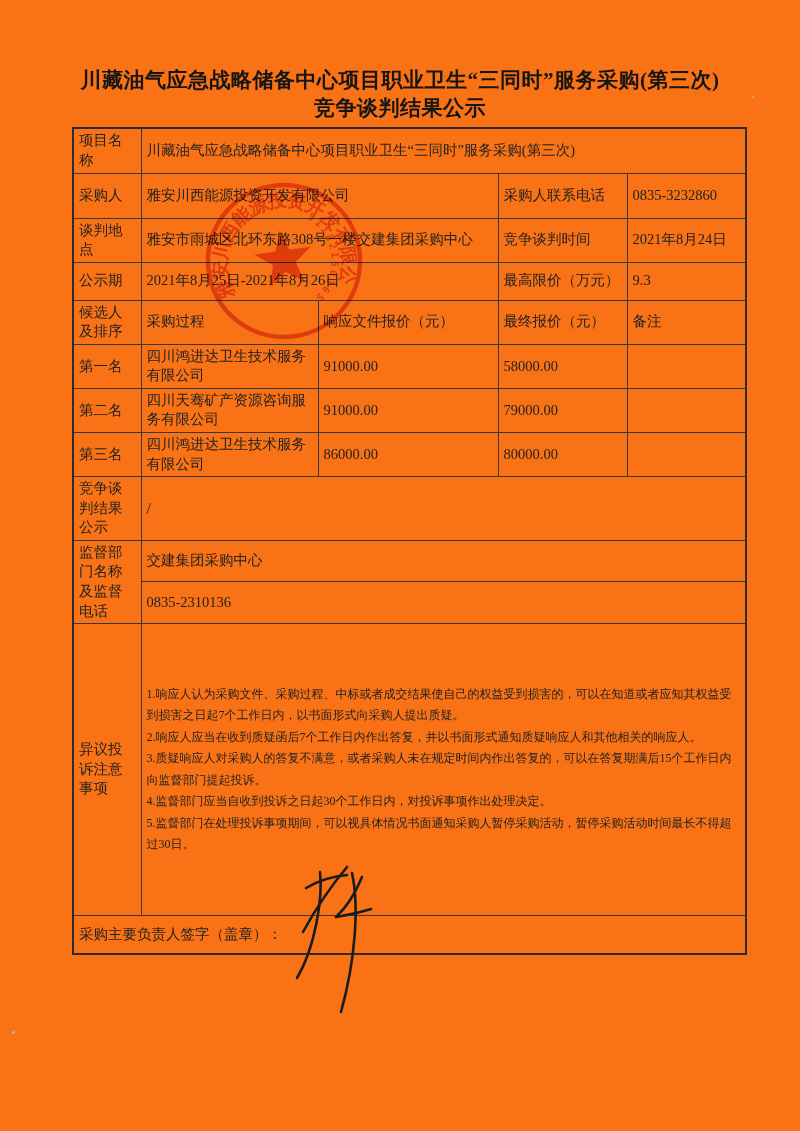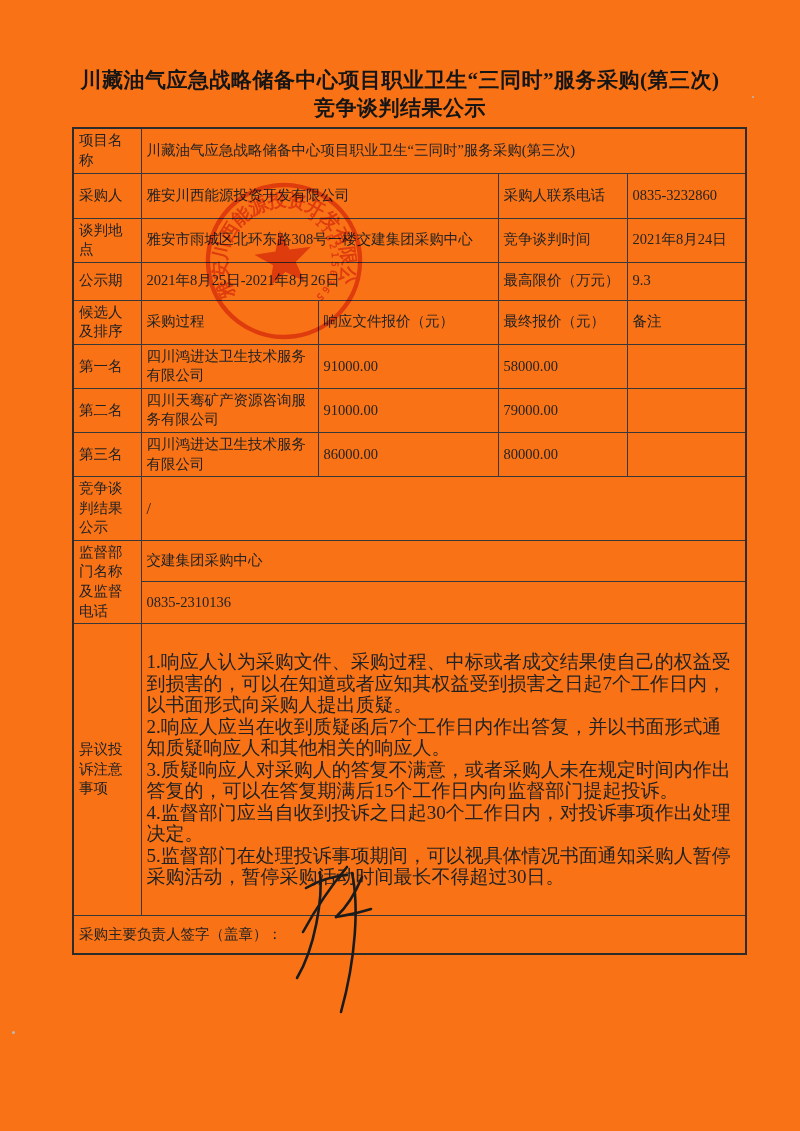--- a/index.html
+++ b/index.html
@@ -50,21 +50,21 @@
   .r5 { height: 36px; }
   .r6, .r7, .r8 { height: 42px; margin-left: 48px; }
   .r9 { height: 40px; }
   .r10 { height: 35px; }
   .r11 { height: 36px; }
   .r12 { height: 292px; }
   .r13 { height: 38px; }
   td.notice-cell {
     vertical-align: middle;
     padding: 10px 12px 10px 10px;
-    font-size: 19px;
+    font-size: 12px;
   }
   .notice-line { line-height: 21.5px; }
   td.slash-cell { font-size: 16px; padding-left: 8px; }
   
   .seal {
     position: absolute;
     left: 199px; top: 176px;
     width: 170px; height: 170px;
     opacity: 0.68;
     transform: rotate(-8deg);

